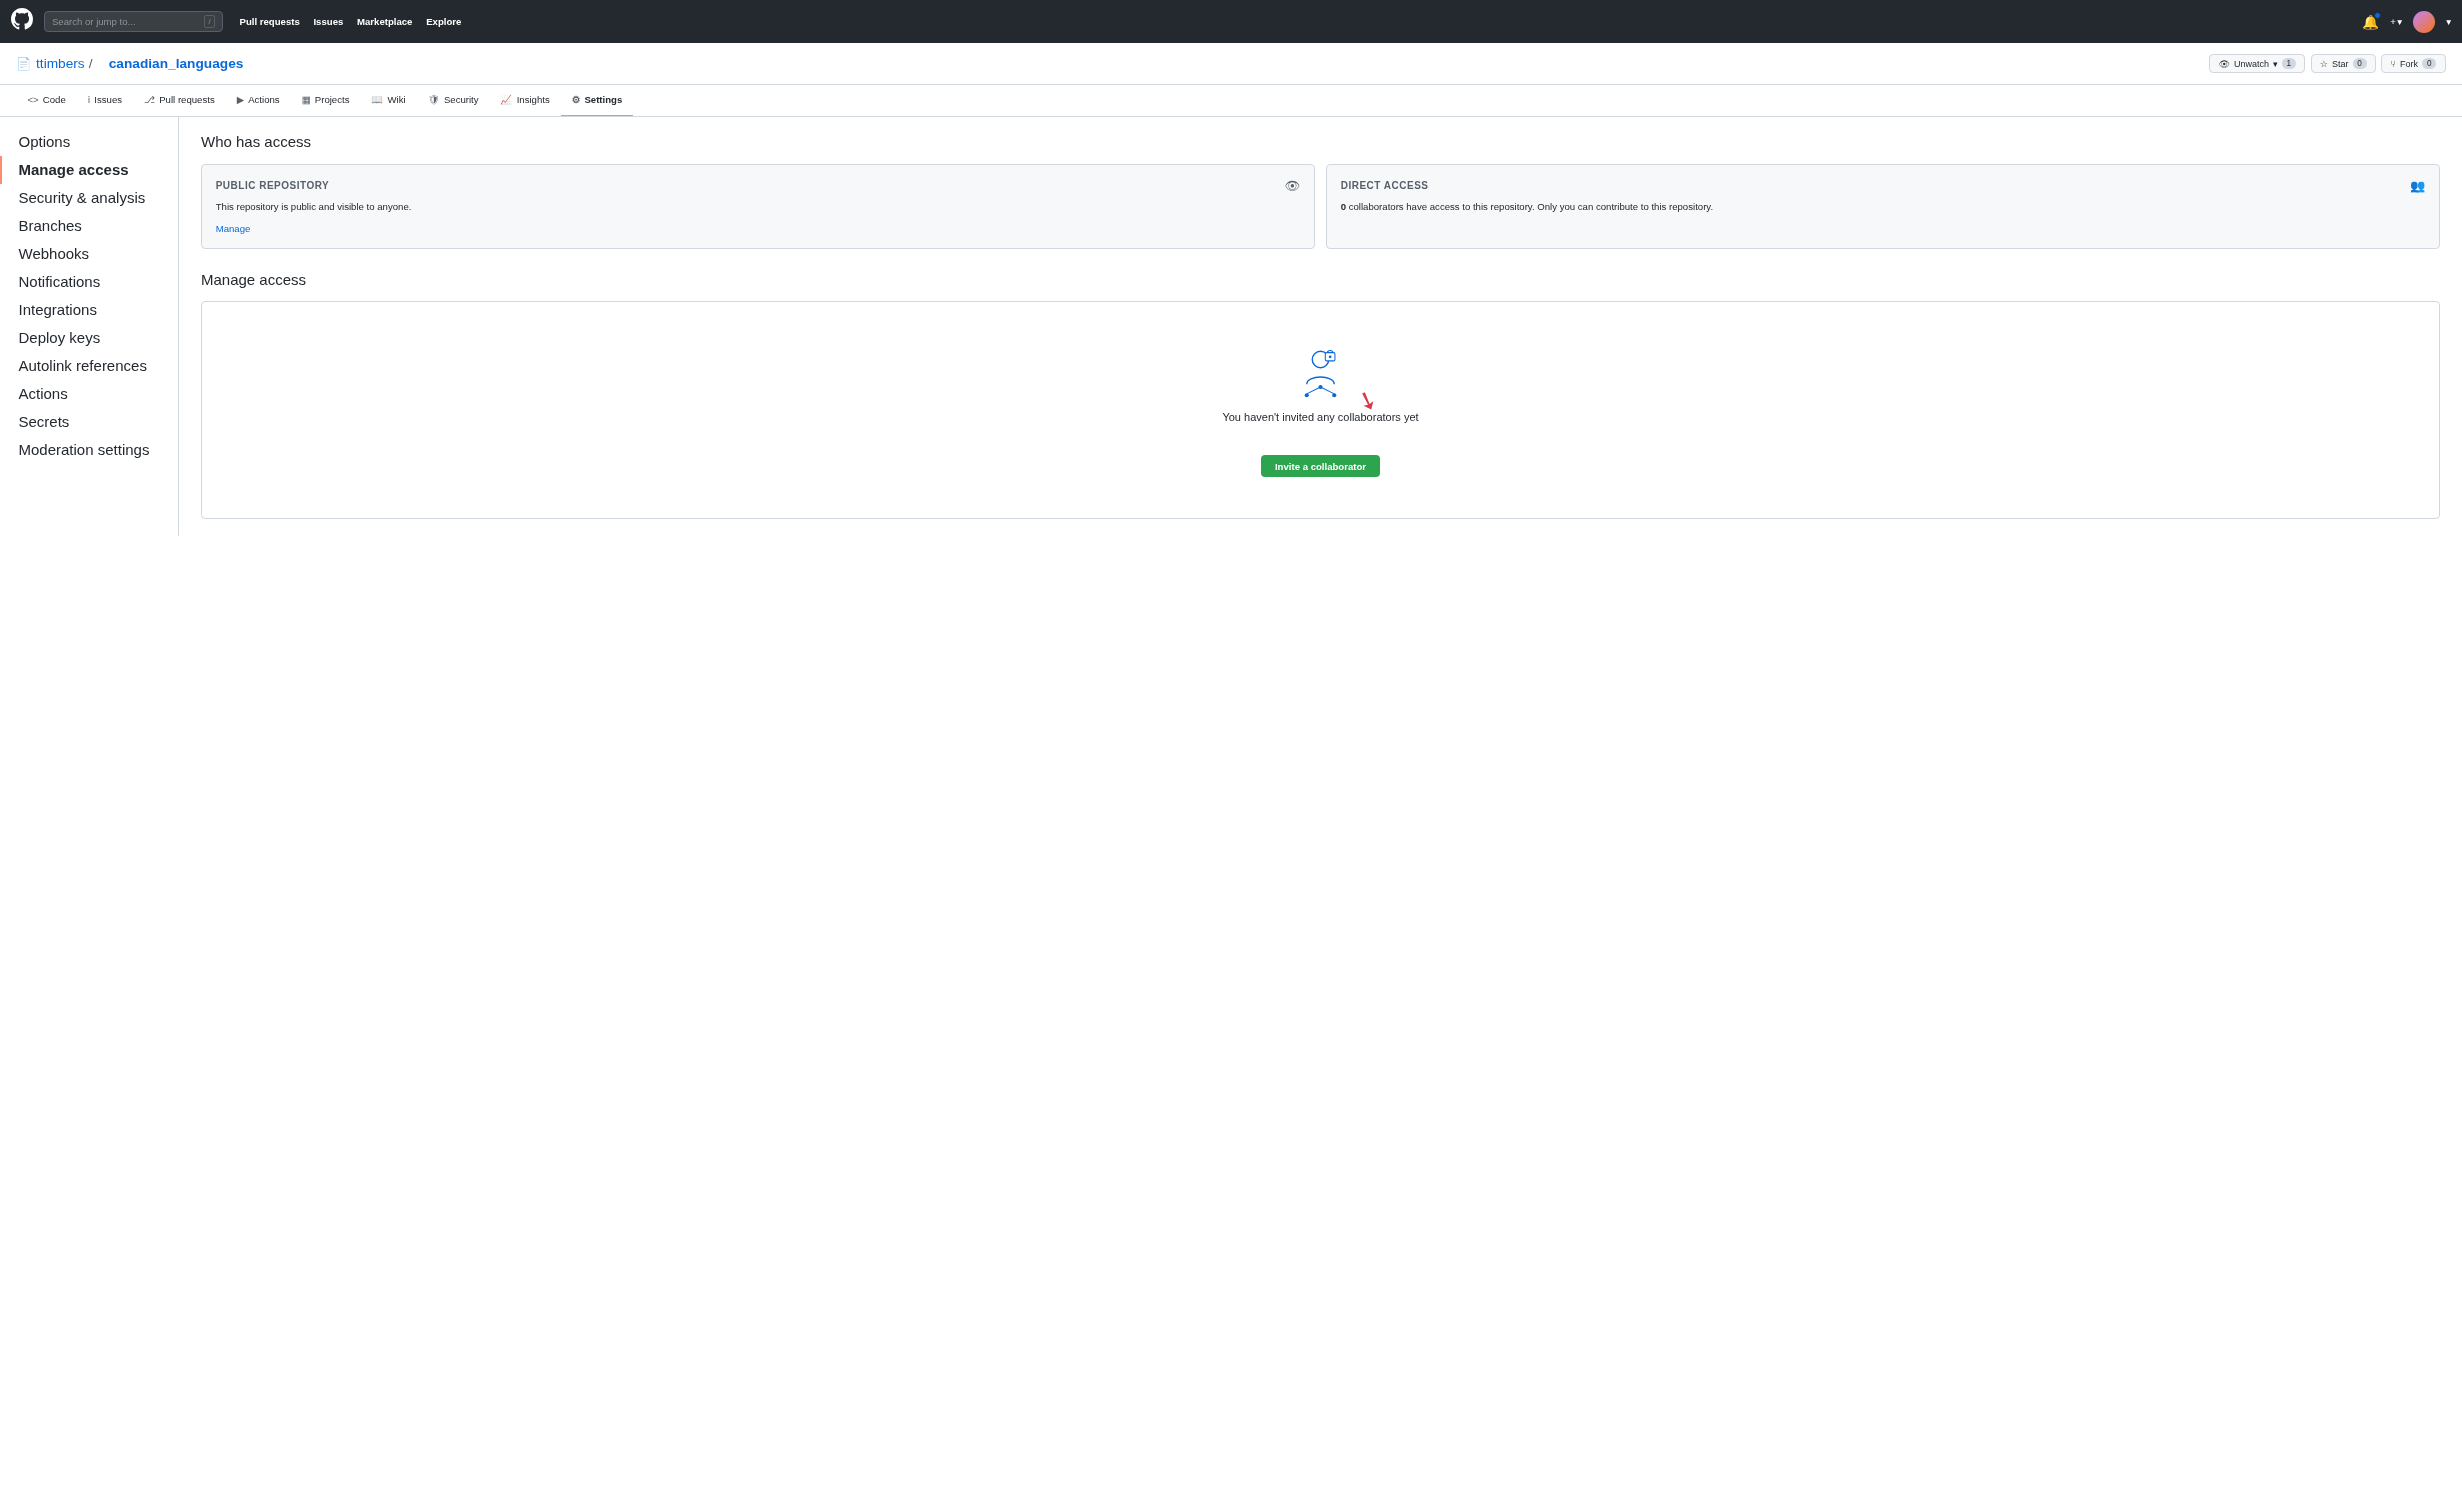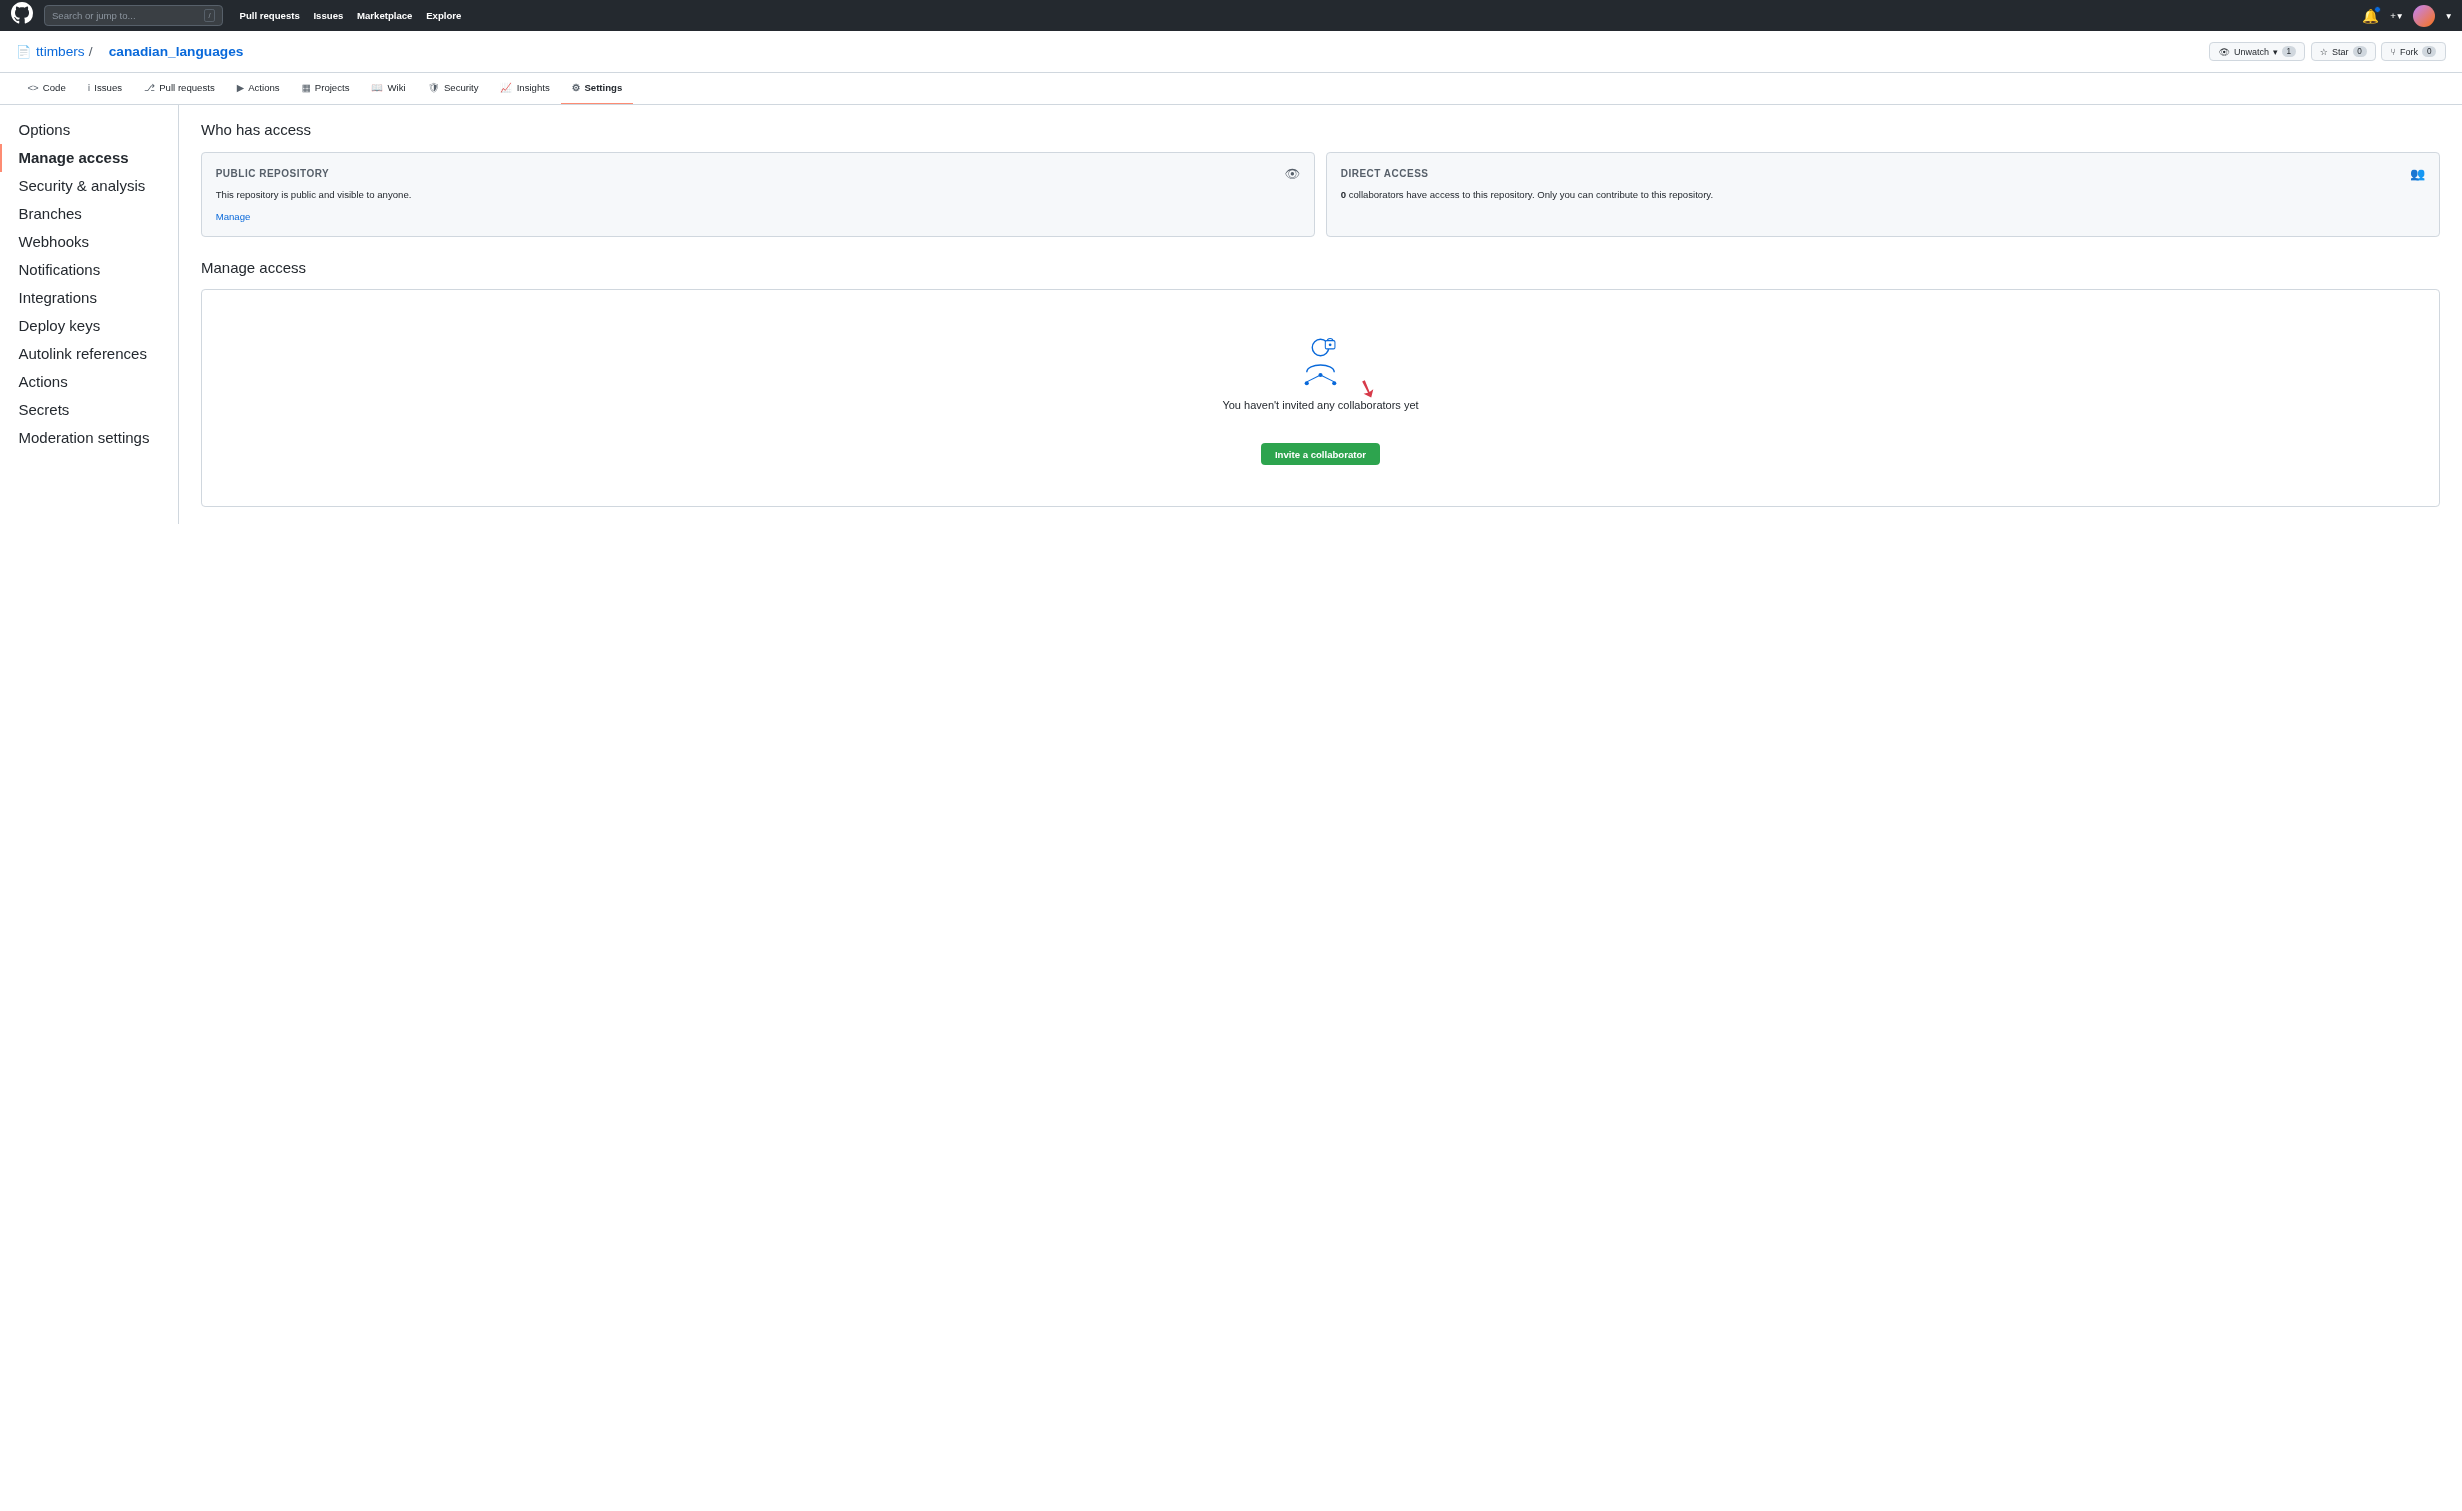--- a/index.html
+++ b/index.html
@@ -4,21 +4,21 @@
   <style>
     * { box-sizing: border-box; margin: 0; padding: 0; }
     body { font-family: -apple-system, BlinkMacSystemFont, "Segoe UI", Helvetica, Arial, sans-serif; font-size: 9.6px; color: #24292f; background: #fff; }
 
     
     .top-nav {
       background: #24292f;
       display: flex;
       align-items: center;
       padding: 0 11px;
-      height: 31px;
+      height: 43px;
       gap: 11px;
     }
     .top-nav-logo {
       color: #fff;
       font-size: 19px;
       flex-shrink: 0;
     }
     .search-bar {
       display: flex;
       align-items: center;

